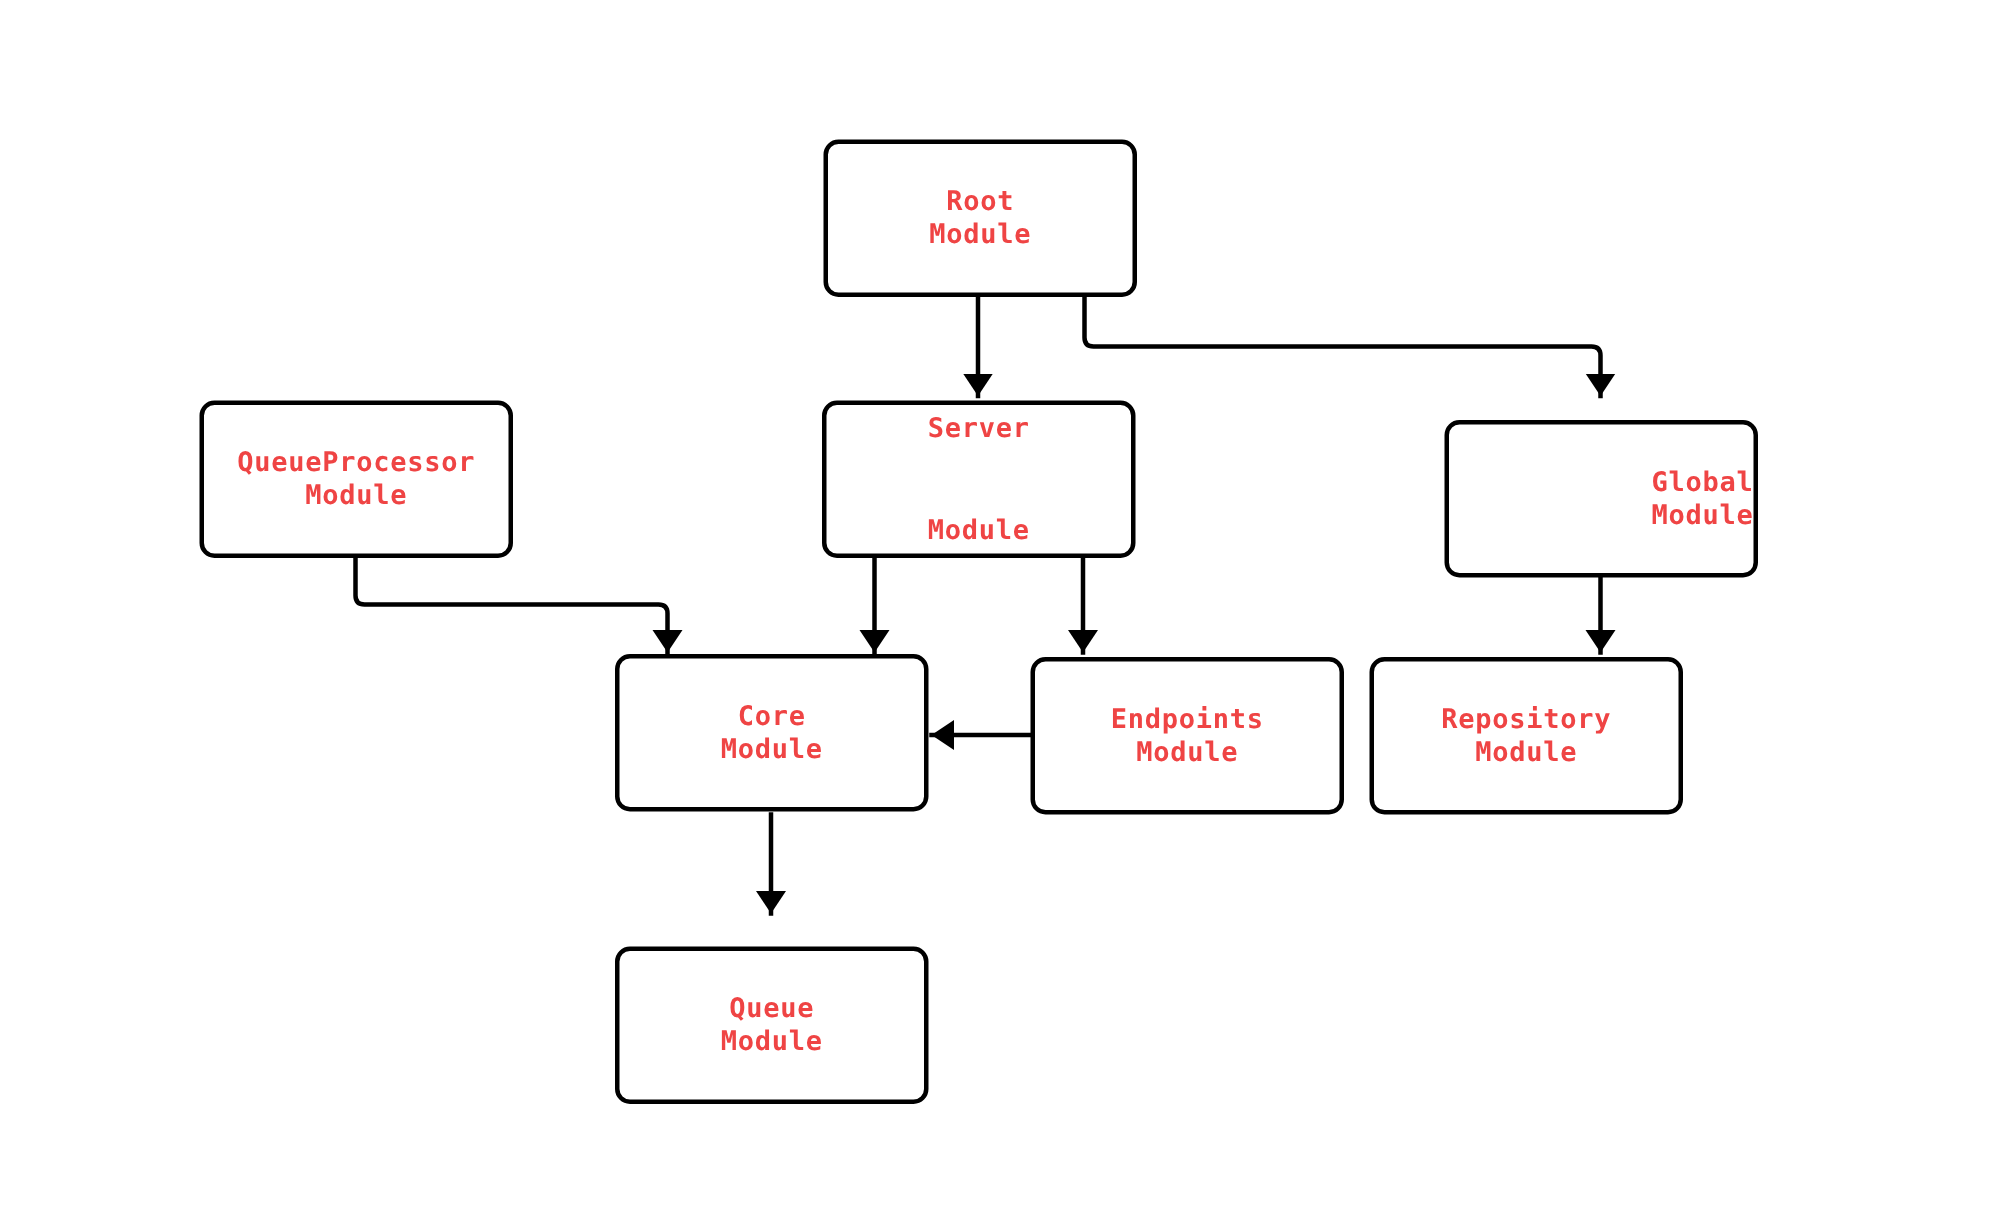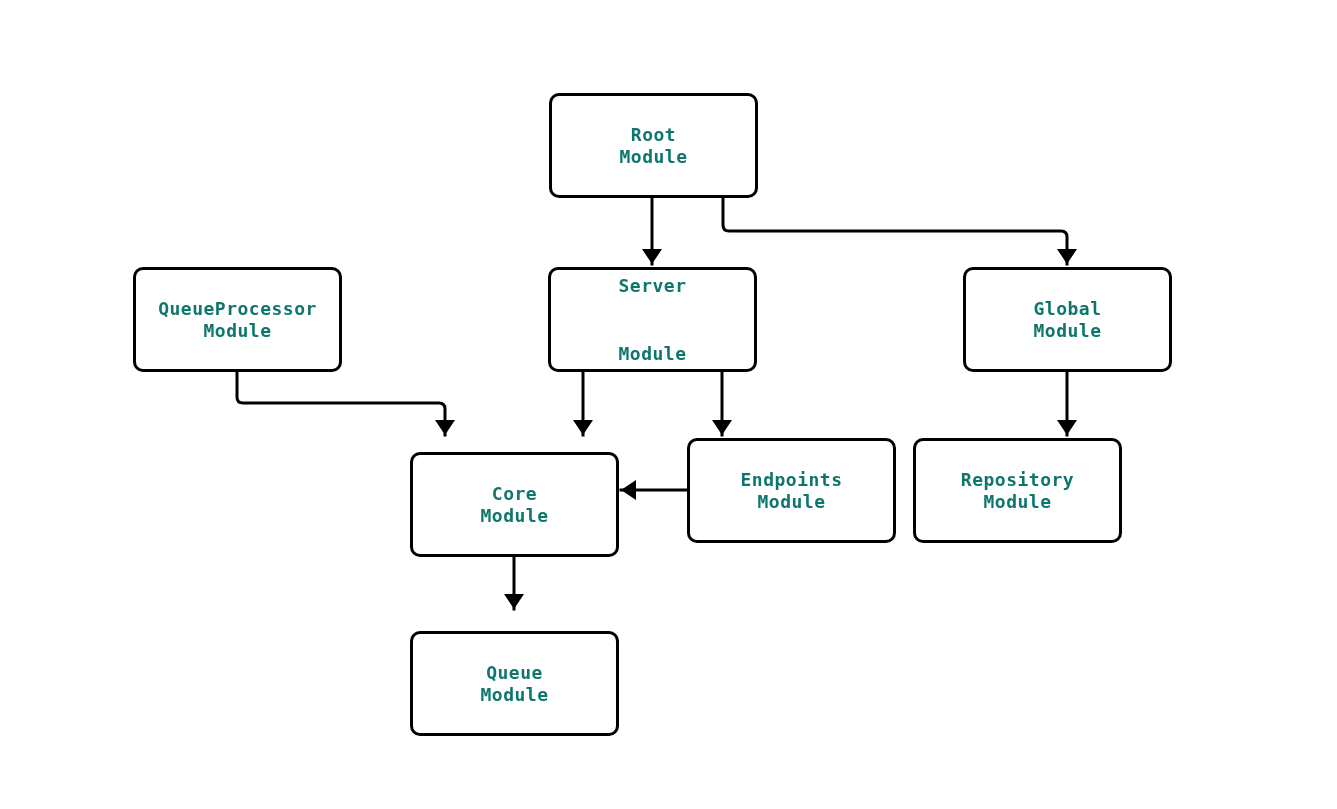--- a/index.html
+++ b/index.html
@@ -34,33 +34,33 @@
     height: 105px;
     box-sizing: border-box;
     background: #ffffff;
     border: 3px solid #000000;
     border-radius: 10px;
     display: flex;
     flex-direction: column;
     align-items: center;
     justify-content: center;
     text-align: center;
-    color: #0f766e;
+    color: #ef4444;
     font-weight: bold;
     font-size: 18px;
     line-height: 22px;
     letter-spacing: 0.5px;
   }
   .node span { display: block; }
 
   .node-root           { left: 549px; top: 93px;  }
   .node-queueprocessor { left: 133px; top: 267px; }
   .node-server         { left: 548px; top: 267px; gap: 46px; }
-  .node-global         { left: 963px; top: 267px; }
-  .node-core           { left: 410px; top: 452px; }
+  .node-global         { left: 963px; top: 280px; align-items: flex-end; }
+  .node-core           { left: 410px; top: 436px; }
   .node-endpoints      { left: 687px; top: 438px; text-align: right; }
   .node-repository     { left: 913px; top: 438px; }
   .node-queue          { left: 410px; top: 631px; }
 </style>
 </head>
 <body>
 
 <div class="canvas">
 
   <svg class="edges-layer" width="1337" height="809" viewBox="0 0 1337 809" xmlns="http://www.w3.org/2000/svg">

